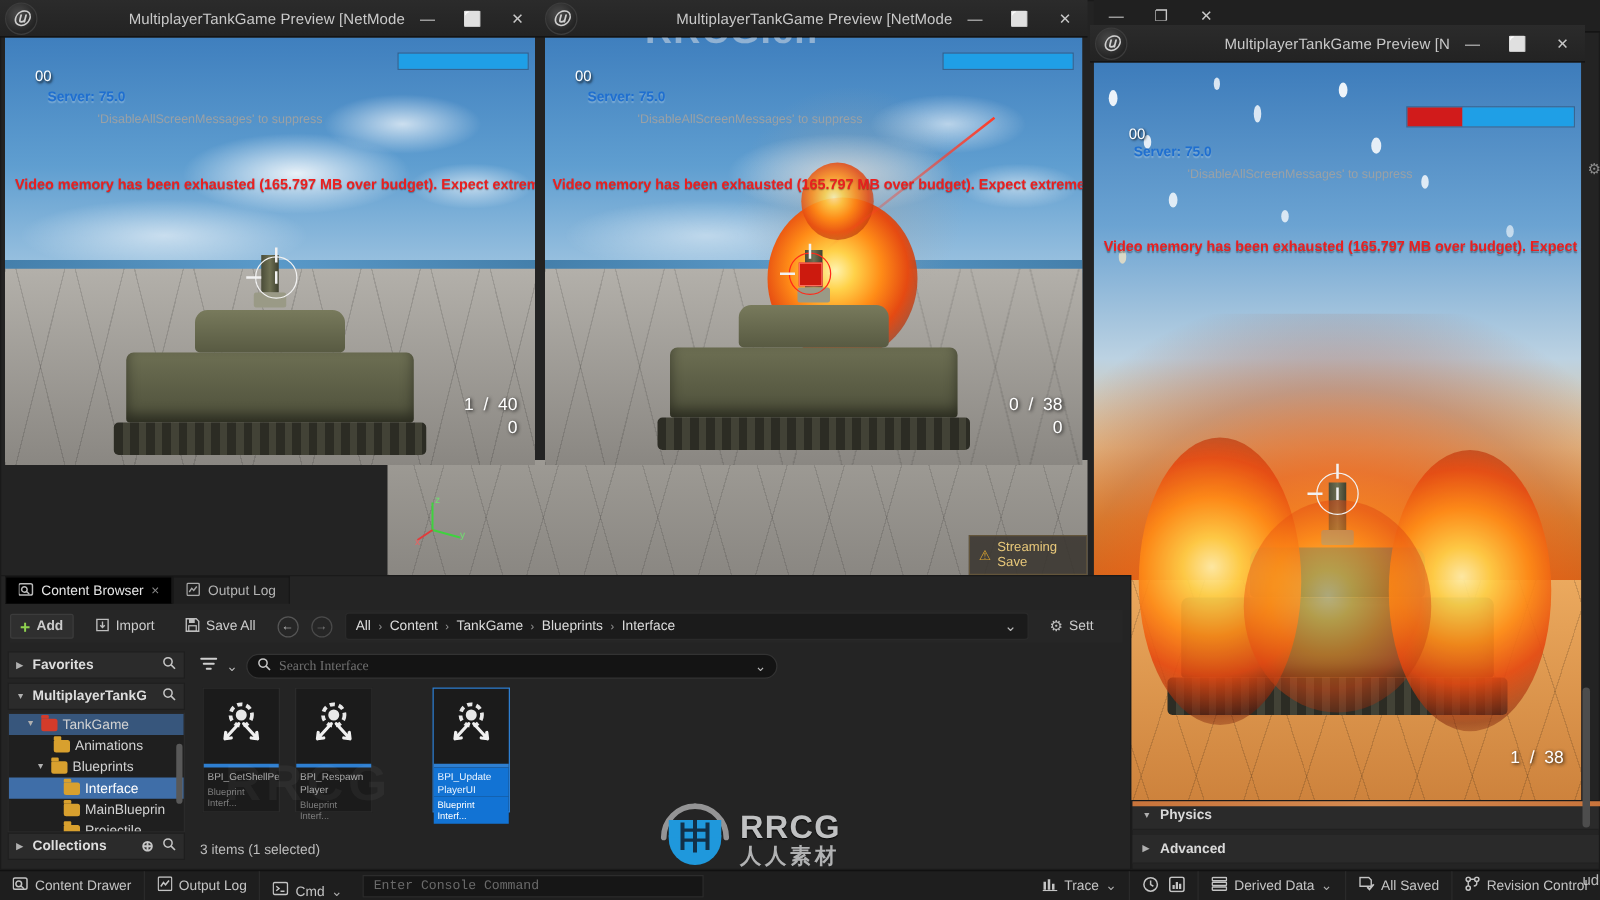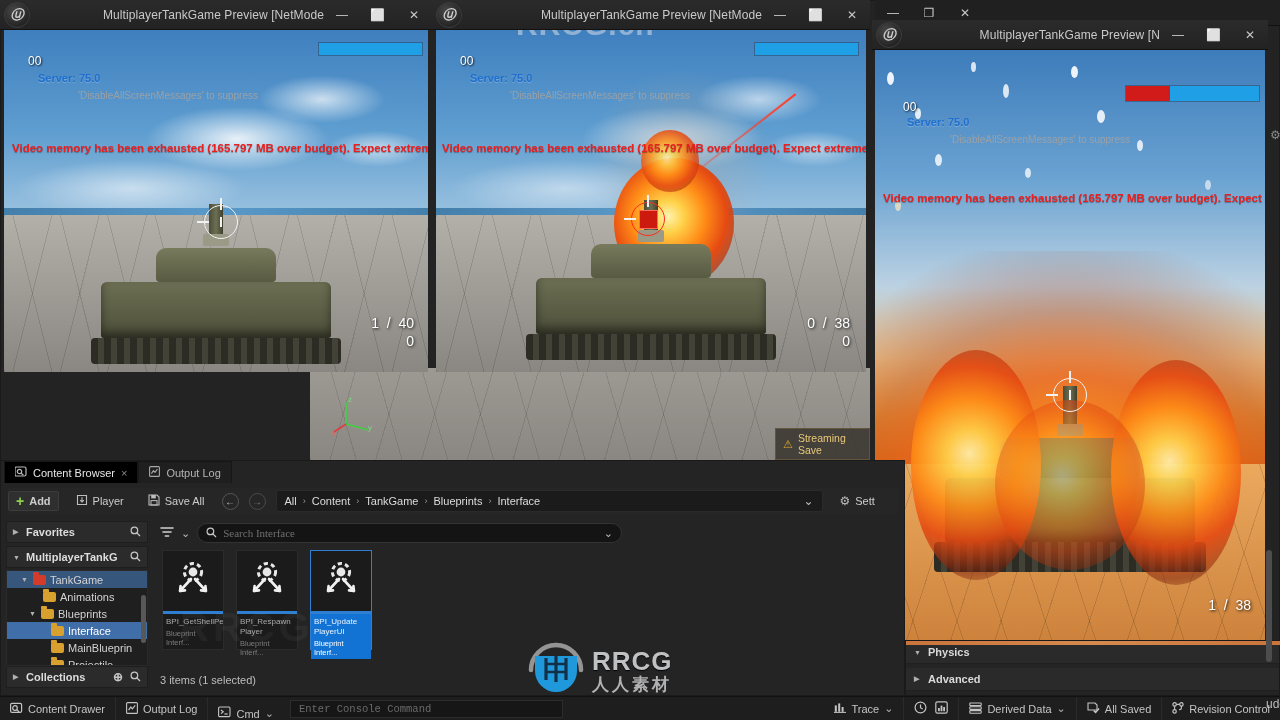--- a/index.html
+++ b/index.html
@@ -119,21 +119,21 @@
   .folder { width:13px; height:10px; border-radius:1px 2px 2px 2px; background:#d8a02e;
     position:relative; flex:0 0 auto; }
   .folder:before { content:""; position:absolute; left:0; top:-3px; width:6px; height:3px;
     background:#d8a02e; border-radius:1px 1px 0 0; }
   .folder.red { background:#d43b2a; }
   .folder.red:before { background:#d43b2a; }
   .arrow { width:8px; font-size:7px; color:#b0b0b0; flex:0 0 auto; }
 
   .tile { position:absolute; width:62px; height:100px; background:#1b1b1b;
     border:1px solid #2b2b2b; }
-  .tile.sel { border-color:#2e7fd1; }
+  .tile.sel { border-color:#2e7fd1;margin-left:36px; }
   .tile .thumb { height:60px; display:flex; align-items:center; justify-content:center; }
   .tile .bar { height:3px; background:#2e7fd1; }
   .tile .lbl { padding:3px 3px 0; font-size:8px; line-height:10px; color:#a8a8a8;
     overflow:hidden; }
   .tile .typ { padding:2px 3px; font-size:7.5px; color:#7d7d7d; }
   .tile.sel .lbl,.tile.sel .typ { background:#1273d4; color:#fff; }
   .tile.sel .lbl { color:#eaf4ff; }
 
   .statusbar { position:absolute; left:0; bottom:0; width:1280px; height:24px;
     background:#1e1e1e; border-top:1px solid #111; display:flex; align-items:center;
@@ -419,21 +419,21 @@
       <span class="plus">+</span>
       <span style="font-weight:bold;">Add</span>
     </div>
     <div class="tbtn">
       <span>
         <svg width="12" height="12" viewBox="0 0 12 12">
             <path d="M1.5 1.5h9v9h-9z" fill="none" stroke="#bdbdbd" stroke-width="1.1"></path>
             <path d="M6 3.2v4.6M4.2 6.2L6 8l1.8-1.8" stroke="#bdbdbd" stroke-width="1.1" fill="none"></path>
           </svg>
       </span>
-      <span>Player</span>
+      <span>Import</span>
     </div>
     <div class="tbtn">
       <span>
         <svg width="12" height="12" viewBox="0 0 12 12">
             <path d="M1 1h8l2 2v8H1z" fill="none" stroke="#bdbdbd" stroke-width="1.1"></path>
             <rect x="3.2" y="1" width="4.6" height="3.4" fill="#bdbdbd"></rect>
             <rect x="3" y="6.6" width="6" height="4.4" fill="none" stroke="#bdbdbd" stroke-width="1"></rect>
           </svg>
       </span>
       <span>Save All</span>

